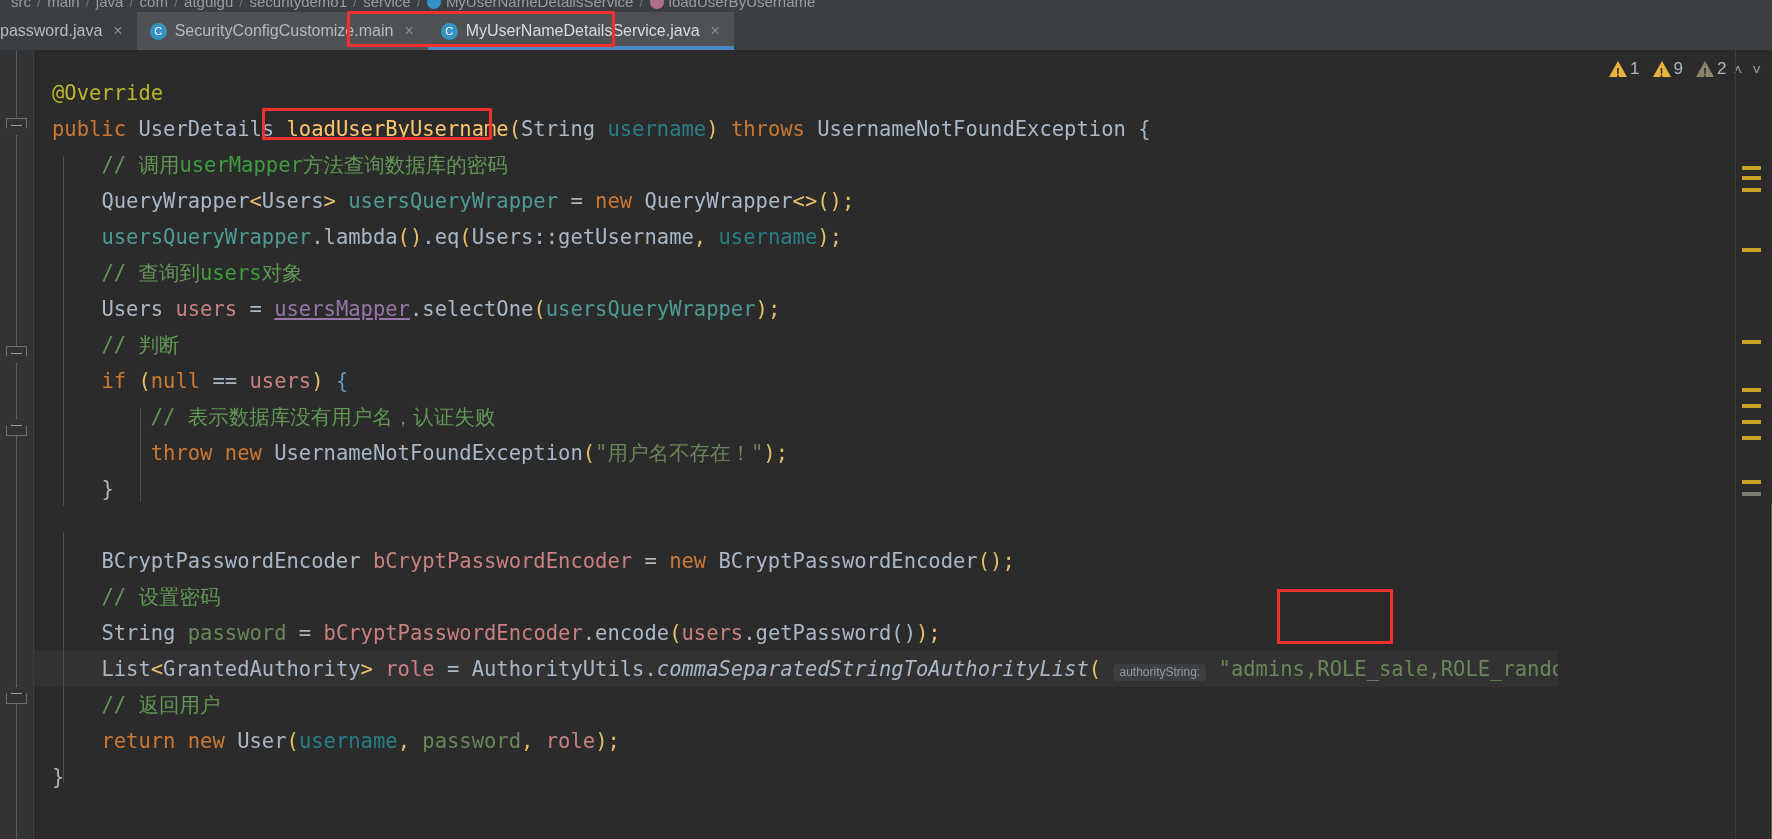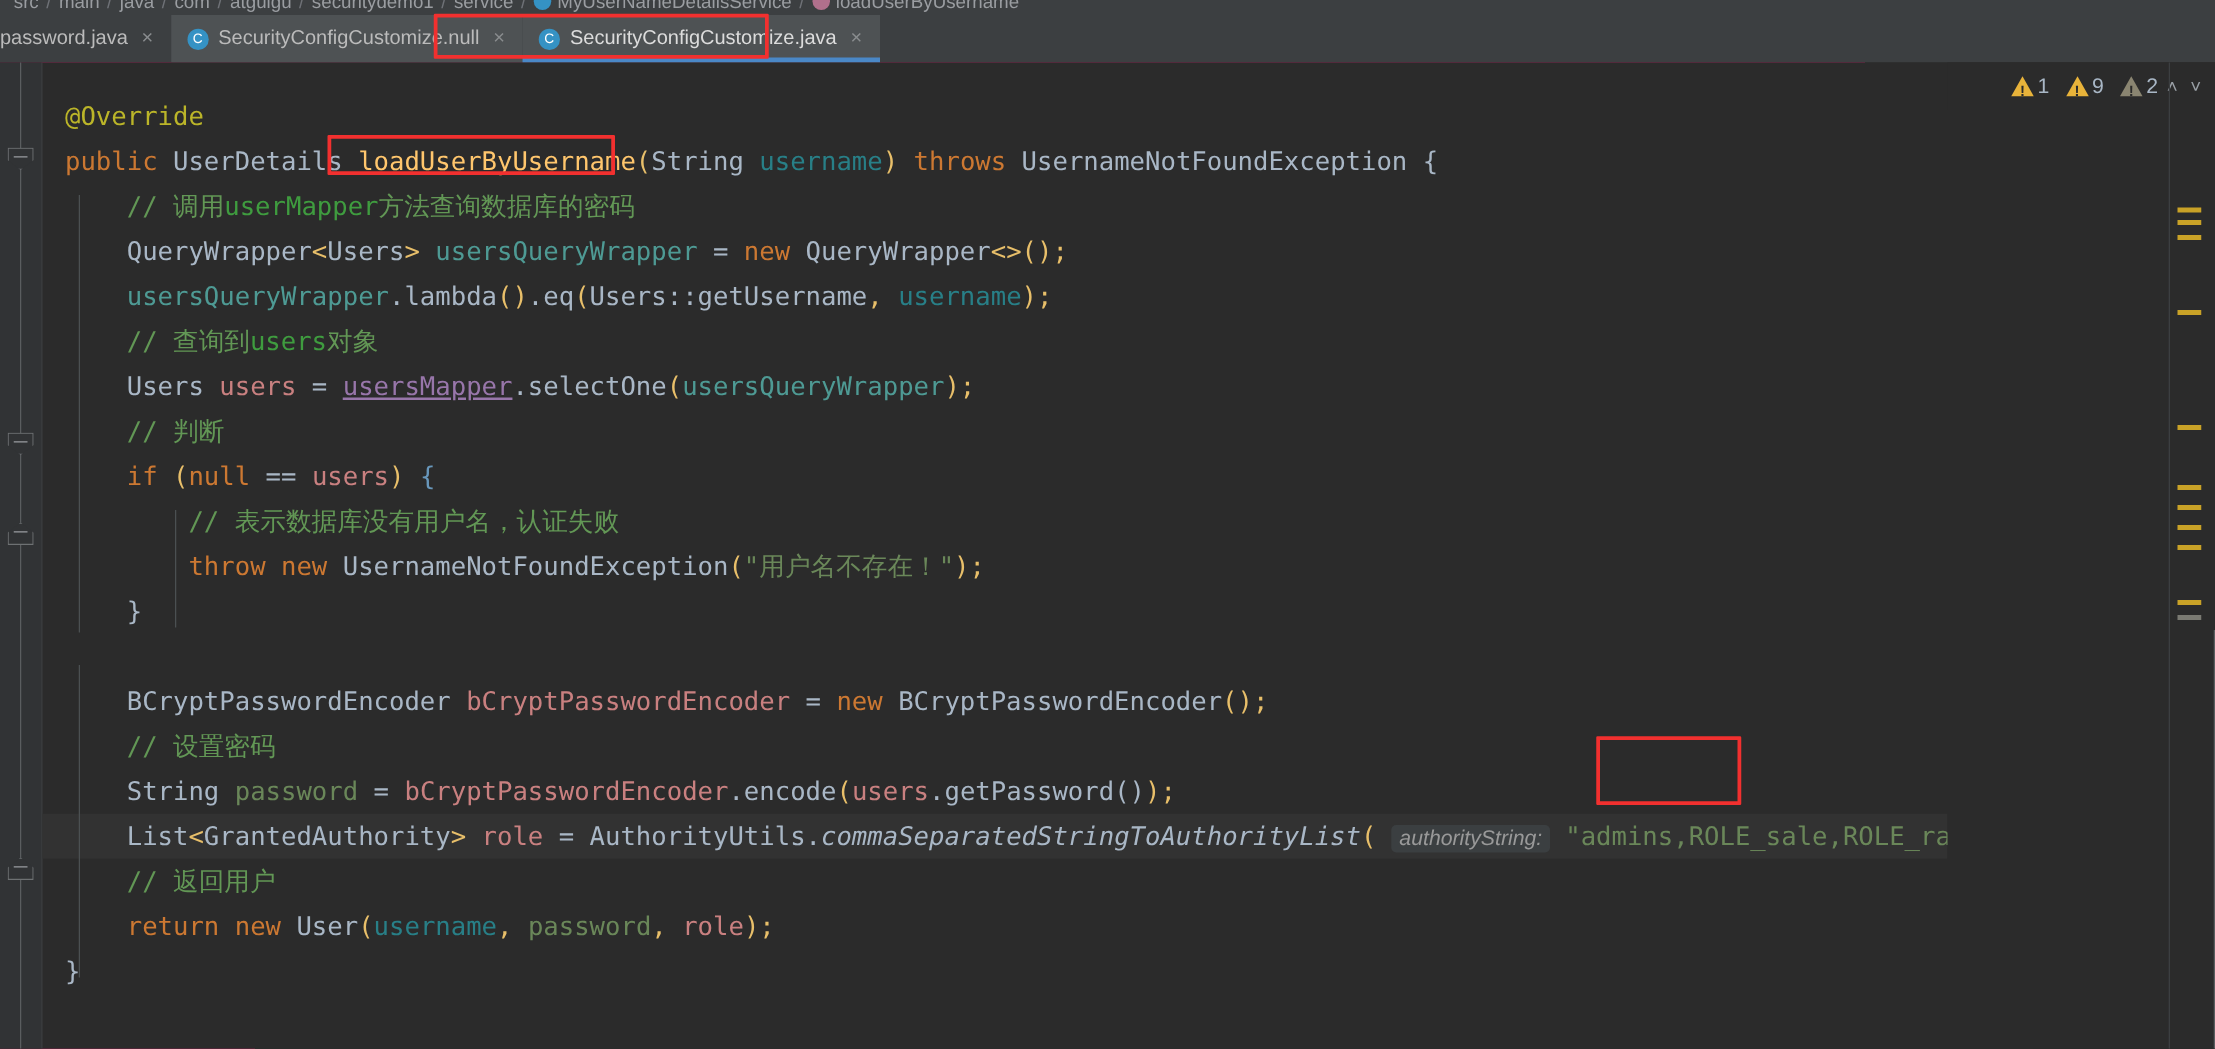--- a/index.html
+++ b/index.html
@@ -178,22 +178,21 @@
   .brk1 { color: #e8bf6a; }            
   .brk2 { color: #a9b7c6; }
   .semi { color: #e8bf6a; }
   .ital { font-style: italic; }
   .hint {
     background: #3b3f41;
     color: #999999;
     border-radius: 4px;
     padding: 1px 6px 2px 6px;
     font-family: "Liberation Sans", sans-serif;
-    font-size: 17px;
-    font-style: italic;
+    font-size: 12px;
   }
 
   
   .hl-box {
     position: absolute;
     border: 3px solid #f2302f;
     box-sizing: border-box;
     pointer-events: none;
     border-radius: 1px;
   }
@@ -283,26 +282,26 @@
       </div>
   </div>
 
   <div class="tabbar">
       <div class="tab partial">
         <span>password.java</span>
         <span class="tab-close">×</span>
       </div>
       <div class="tab inactive2">
         <span class="tab-icon">C</span>
-        <span>SecurityConfigCustomize.null</span>
+        <span>SecurityConfigCustomize.main</span>
         <span class="tab-close">×</span>
       </div>
       <div class="tab active">
         <span class="tab-icon">C</span>
-        <span>SecurityConfigCustomize.java</span>
+        <span>MyUserNameDetailsService.java</span>
         <span class="tab-close">×</span>
       </div>
     </div>
 
   <div class="editor">
 
     <div class="gutter">
       <div class="fold-line"></div>
       <div class="fold-mark down" style="top:68px">
           <i></i>

